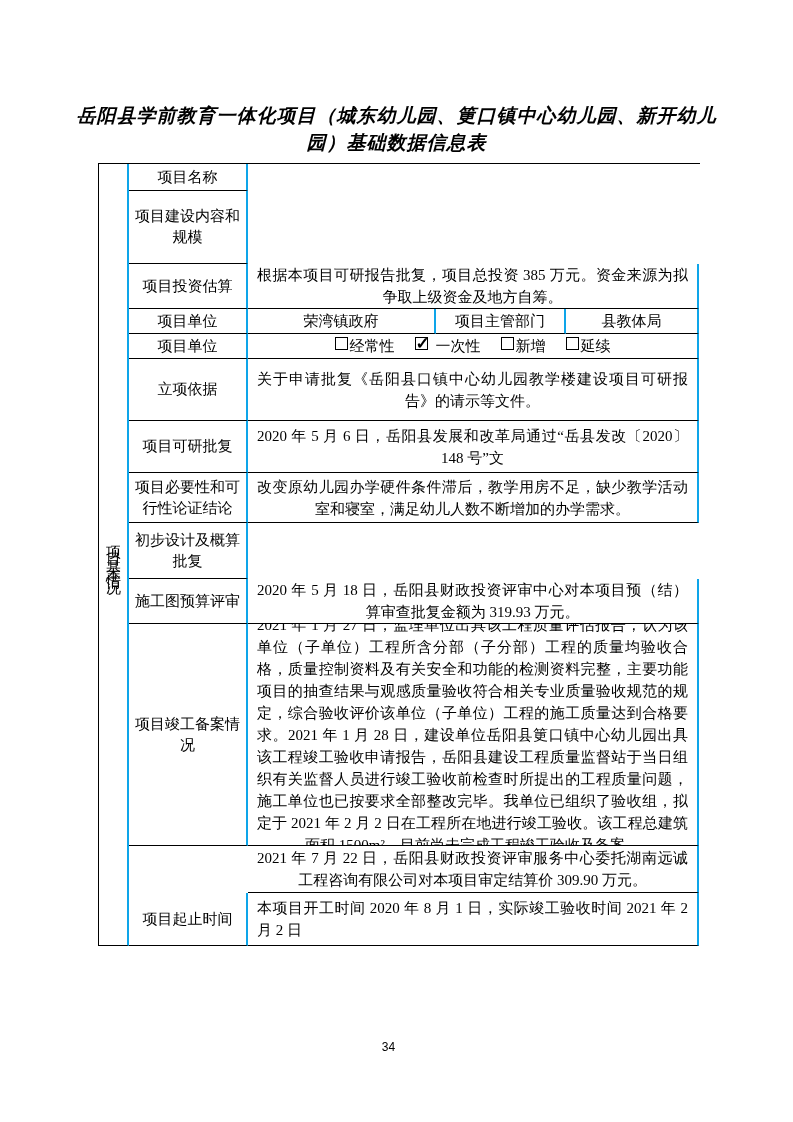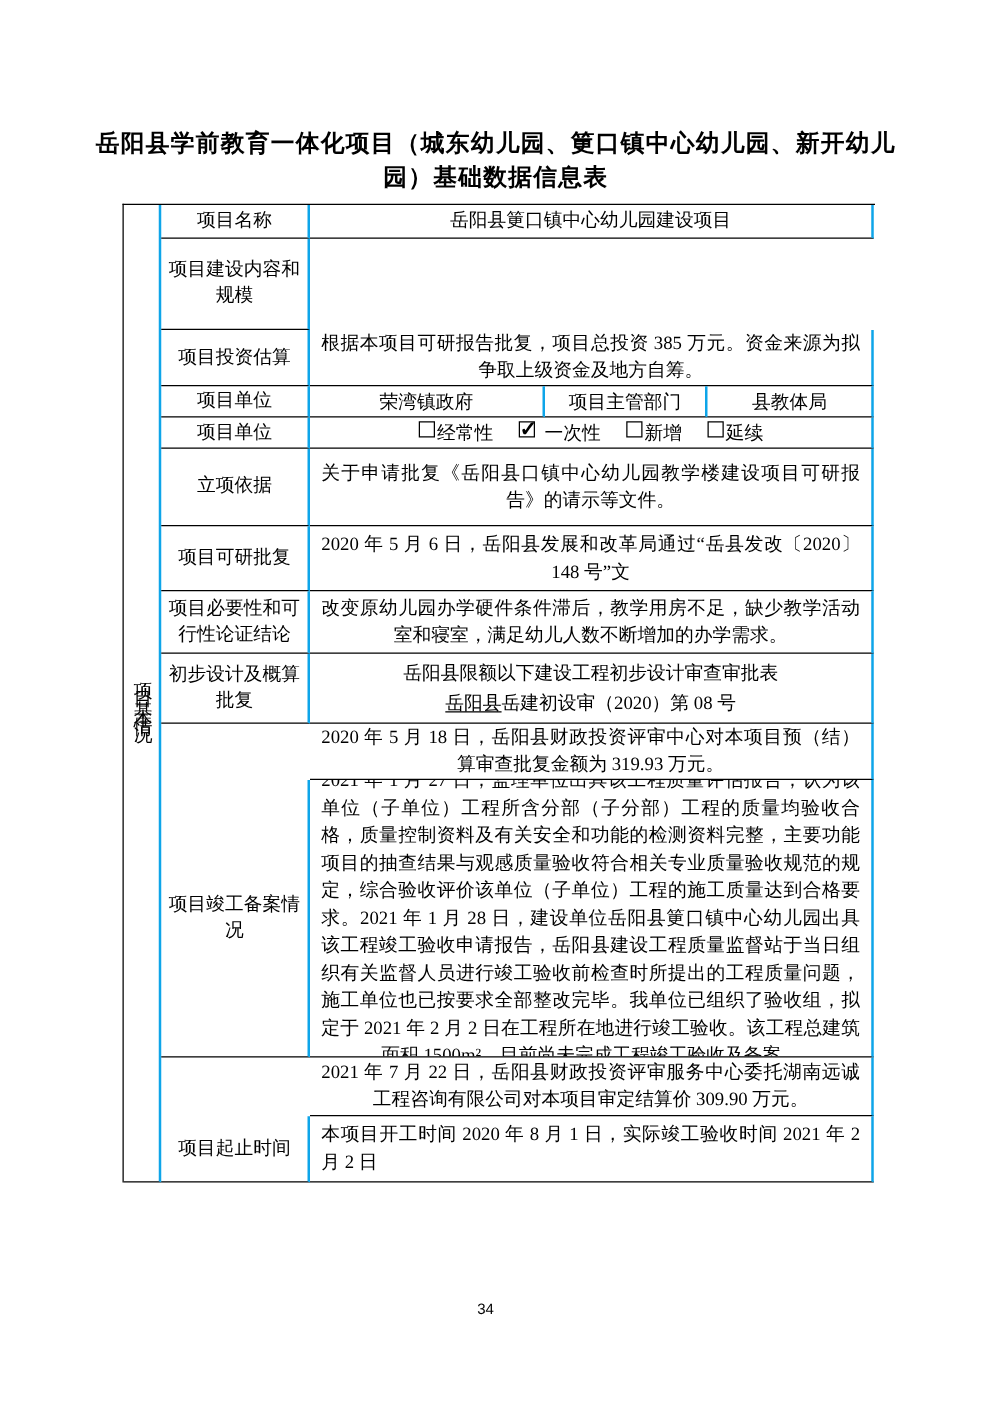--- a/index.html
+++ b/index.html
@@ -10,20 +10,21 @@
     font-family: "Liberation Serif", "DejaVu Serif", serif;
     color: #000;
   }
 
   
   .doc-title {
     position: absolute;
     top: 102px; left: 40px; right: 40px;
     text-align: center;
     font-family: "DejaVu Serif", serif;
+    font-style: italic;
     font-weight: bold;
     font-size: 19px;
     line-height: 27px;
     letter-spacing: 1px;
   }
 
   
   .info-table {
     position: absolute;
     left: 98px; top: 163px;
@@ -117,23 +118,20 @@
 <div class="doc-title">
   <div>岳阳县学前教育一体化项目（城东幼儿园、筻口镇中心幼儿园、新开幼儿</div>
   <div>园）基础数据信息表</div>
 </div>
 
 <div class="info-table">
 
   <div class="cell side-cell">项目基本情况</div>
 
   <div class="cell label-cell">项目名称</div>
-  <div class="cell content-cell t-center">
-    <p>岳阳县筻口镇中心幼儿园建设项目</p>
-  </div>
 
   <div class="cell label-cell">项目建设内容和规模</div>
 
   <div class="cell label-cell">项目投资估算</div>
   <div class="cell content-cell t-justlast">
     <p>根据本项目可研报告批复，项目总投资 385 万元。资金来源为拟争取上级资金及地方自筹。</p>
   </div>
 
   <div class="cell label-cell">项目单位</div>
   <div class="cell sub-cell-1">荣湾镇政府</div>
@@ -169,27 +167,22 @@
   <div class="cell content-cell t-justlast">
     <p>2020 年 5 月 6 日，岳阳县发展和改革局通过“岳县发改〔2020〕148 号”文</p>
   </div>
 
   <div class="cell label-cell">项目必要性和可行性论证结论</div>
   <div class="cell content-cell t-justlast">
     <p>改变原幼儿园办学硬件条件滞后，教学用房不足，缺少教学活动室和寝室，满足幼儿人数不断增加的办学需求。</p>
   </div>
 
   <div class="cell label-cell">初步设计及概算批复</div>
-  <div class="cell content-cell">
-    <p class="two-line">
-      <span>岳阳县限额以下建设工程初步设计审查审批表</span><br>
-      <span class="u">岳阳县</span><span>岳建初设审（2020）第 08 号</span>
-    </p>
-  </div>
-
+
+  <div class="cell label-cell">施工图预算评审</div>
   <div class="cell content-cell t-justlast">
     <p>2020 年 5 月 18 日，岳阳县财政投资评审中心对本项目预（结）算审查批复金额为 319.93 万元。</p>
   </div>
 
   <div class="cell label-cell">项目竣工备案情况</div>
   <div class="cell content-cell t-justlast">
     <p>2021 年 1 月 27 日，监理单位出具该工程质量评估报告，认为该单位（子单位）工程所含分部（子分部）工程的质量均验收合格，质量控制资料及有关安全和功能的检测资料完整，主要功能项目的抽查结果与观感质量验收符合相关专业质量验收规范的规定，综合验收评价该单位（子单位）工程的施工质量达到合格要求。2021 年 1 月 28 日，建设单位岳阳县筻口镇中心幼儿园出具该工程竣工验收申请报告，岳阳县建设工程质量监督站于当日组织有关监督人员进行竣工验收前检查时所提出的工程质量问题，施工单位也已按要求全部整改完毕。我单位已组织了验收组，拟定于 2021 年 2 月 2 日在工程所在地进行竣工验收。该工程总建筑面积 1500m²，目前尚未完成工程竣工验收及备案。</p>
   </div>
 
   <div class="cell content-cell t-justlast">

